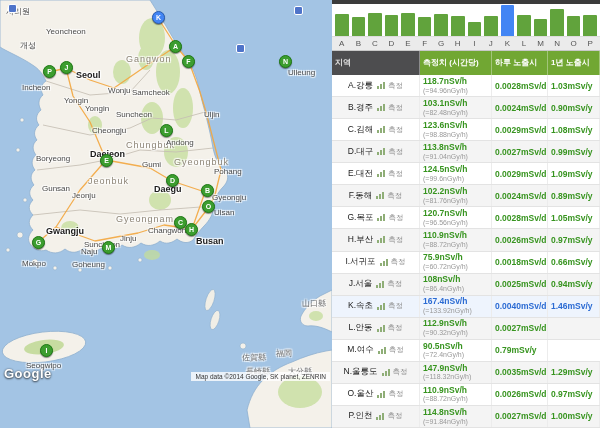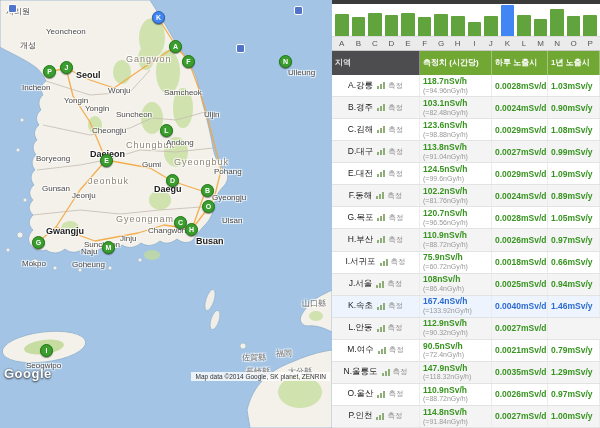--- a/index.html
+++ b/index.html
@@ -138,37 +138,37 @@
     <div id="map-labels">
         <span class="mlabel ko" style="left: 6px; top: 6px;">사리원</span>
         <span class="mlabel ko" style="left: 20px; top: 40px;">개성</span>
         <span class="mlabel" style="left: 46px; top: 27px;">Yeoncheon</span>
         <span class="mlabel major" style="left: 76px; top: 70px;">Seoul</span>
         <span class="mlabel" style="left: 22px; top: 83px;">Incheon</span>
         <span class="mlabel" style="left: 64px; top: 96px;">Yongin</span>
         <span class="mlabel" style="left: 85px; top: 104px;">Yongin</span>
         <span class="mlabel province" style="left: 126px; top: 54px;">Gangwon</span>
         <span class="mlabel" style="left: 108px; top: 86px;">Wonju</span>
-        <span class="mlabel" style="left: 164px; top: 88px; text-align: center;">Samcheok</span>
+        <span class="mlabel" style="left: 132px; top: 88px; text-align: center;">Samcheok</span>
         <span class="mlabel" style="left: 116px; top: 110px;">Suncheon</span>
         <span class="mlabel" style="left: 92px; top: 126px;">Cheongju</span>
         <span class="mlabel province" style="left: 126px; top: 140px;">Chungbuk</span>
         <span class="mlabel major" style="left: 90px; top: 149px;">Daejeon</span>
         <span class="mlabel" style="left: 36px; top: 154px;">Boryeong</span>
         <span class="mlabel" style="left: 42px; top: 184px;">Gunsan</span>
         <span class="mlabel" style="left: 72px; top: 191px;">Jeonju</span>
         <span class="mlabel province" style="left: 88px; top: 176px;">Jeonbuk</span>
         <span class="mlabel" style="left: 142px; top: 160px;">Gumi</span>
         <span class="mlabel major" style="left: 154px; top: 184px;">Daegu</span>
         <span class="mlabel" style="left: 166px; top: 138px;">Andong</span>
         <span class="mlabel province" style="left: 174px; top: 157px;">Gyeongbuk</span>
         <span class="mlabel" style="left: 204px; top: 110px;">Uljin</span>
         <span class="mlabel" style="left: 214px; top: 167px;">Pohang</span>
         <span class="mlabel" style="left: 212px; top: 193px;">Gyeongju</span>
-        <span class="mlabel" style="left: 214px; top: 216px; margin-left: 8px;">Ulsan</span>
+        <span class="mlabel" style="left: 214px; top: 208px;">Ulsan</span>
         <span class="mlabel major" style="left: 196px; top: 236px;">Busan</span>
         <span class="mlabel" style="left: 148px; top: 226px;">Changwon</span>
         <span class="mlabel" style="left: 120px; top: 234px;">Jinju</span>
         <span class="mlabel province" style="left: 116px; top: 214px;">Gyeongnam</span>
         <span class="mlabel major" style="left: 46px; top: 226px;">Gwangju</span>
         <span class="mlabel" style="left: 40px; top: 247px; padding-left: 41px;">Naju</span>
         <span class="mlabel" style="left: 22px; top: 259px;">Mokpo</span>
         <span class="mlabel" style="left: 84px; top: 240px;">Suncheon</span>
         <span class="mlabel" style="left: 72px; top: 260px;">Goheung</span>
         <span class="mlabel" style="left: 26px; top: 361px;">Seogwipo</span>
@@ -513,23 +513,20 @@
               <i style="height: 5px;"></i>
               <i style="height: 7px;"></i>
             </span>
             <span class="meas-link">측정</span>
           </div>
           <div class="c">
             <div class="val">90.5nSv/h</div>
             <div class="sub">(=72.4nGy/h)</div>
           </div>
           <div class="c">
-            <span class="day">0.0021mSv/d</span>
-          </div>
-          <div class="c">
             <span class="year">0.79mSv/y</span>
           </div>
         </div>
         <div class="trow grid-cols alt">
           <div class="c c1">
             <span class="city">N.울릉도</span>
             <span class="mini-icon">
               <i style="height: 3px;"></i>
               <i style="height: 5px;"></i>
               <i style="height: 7px;"></i>

